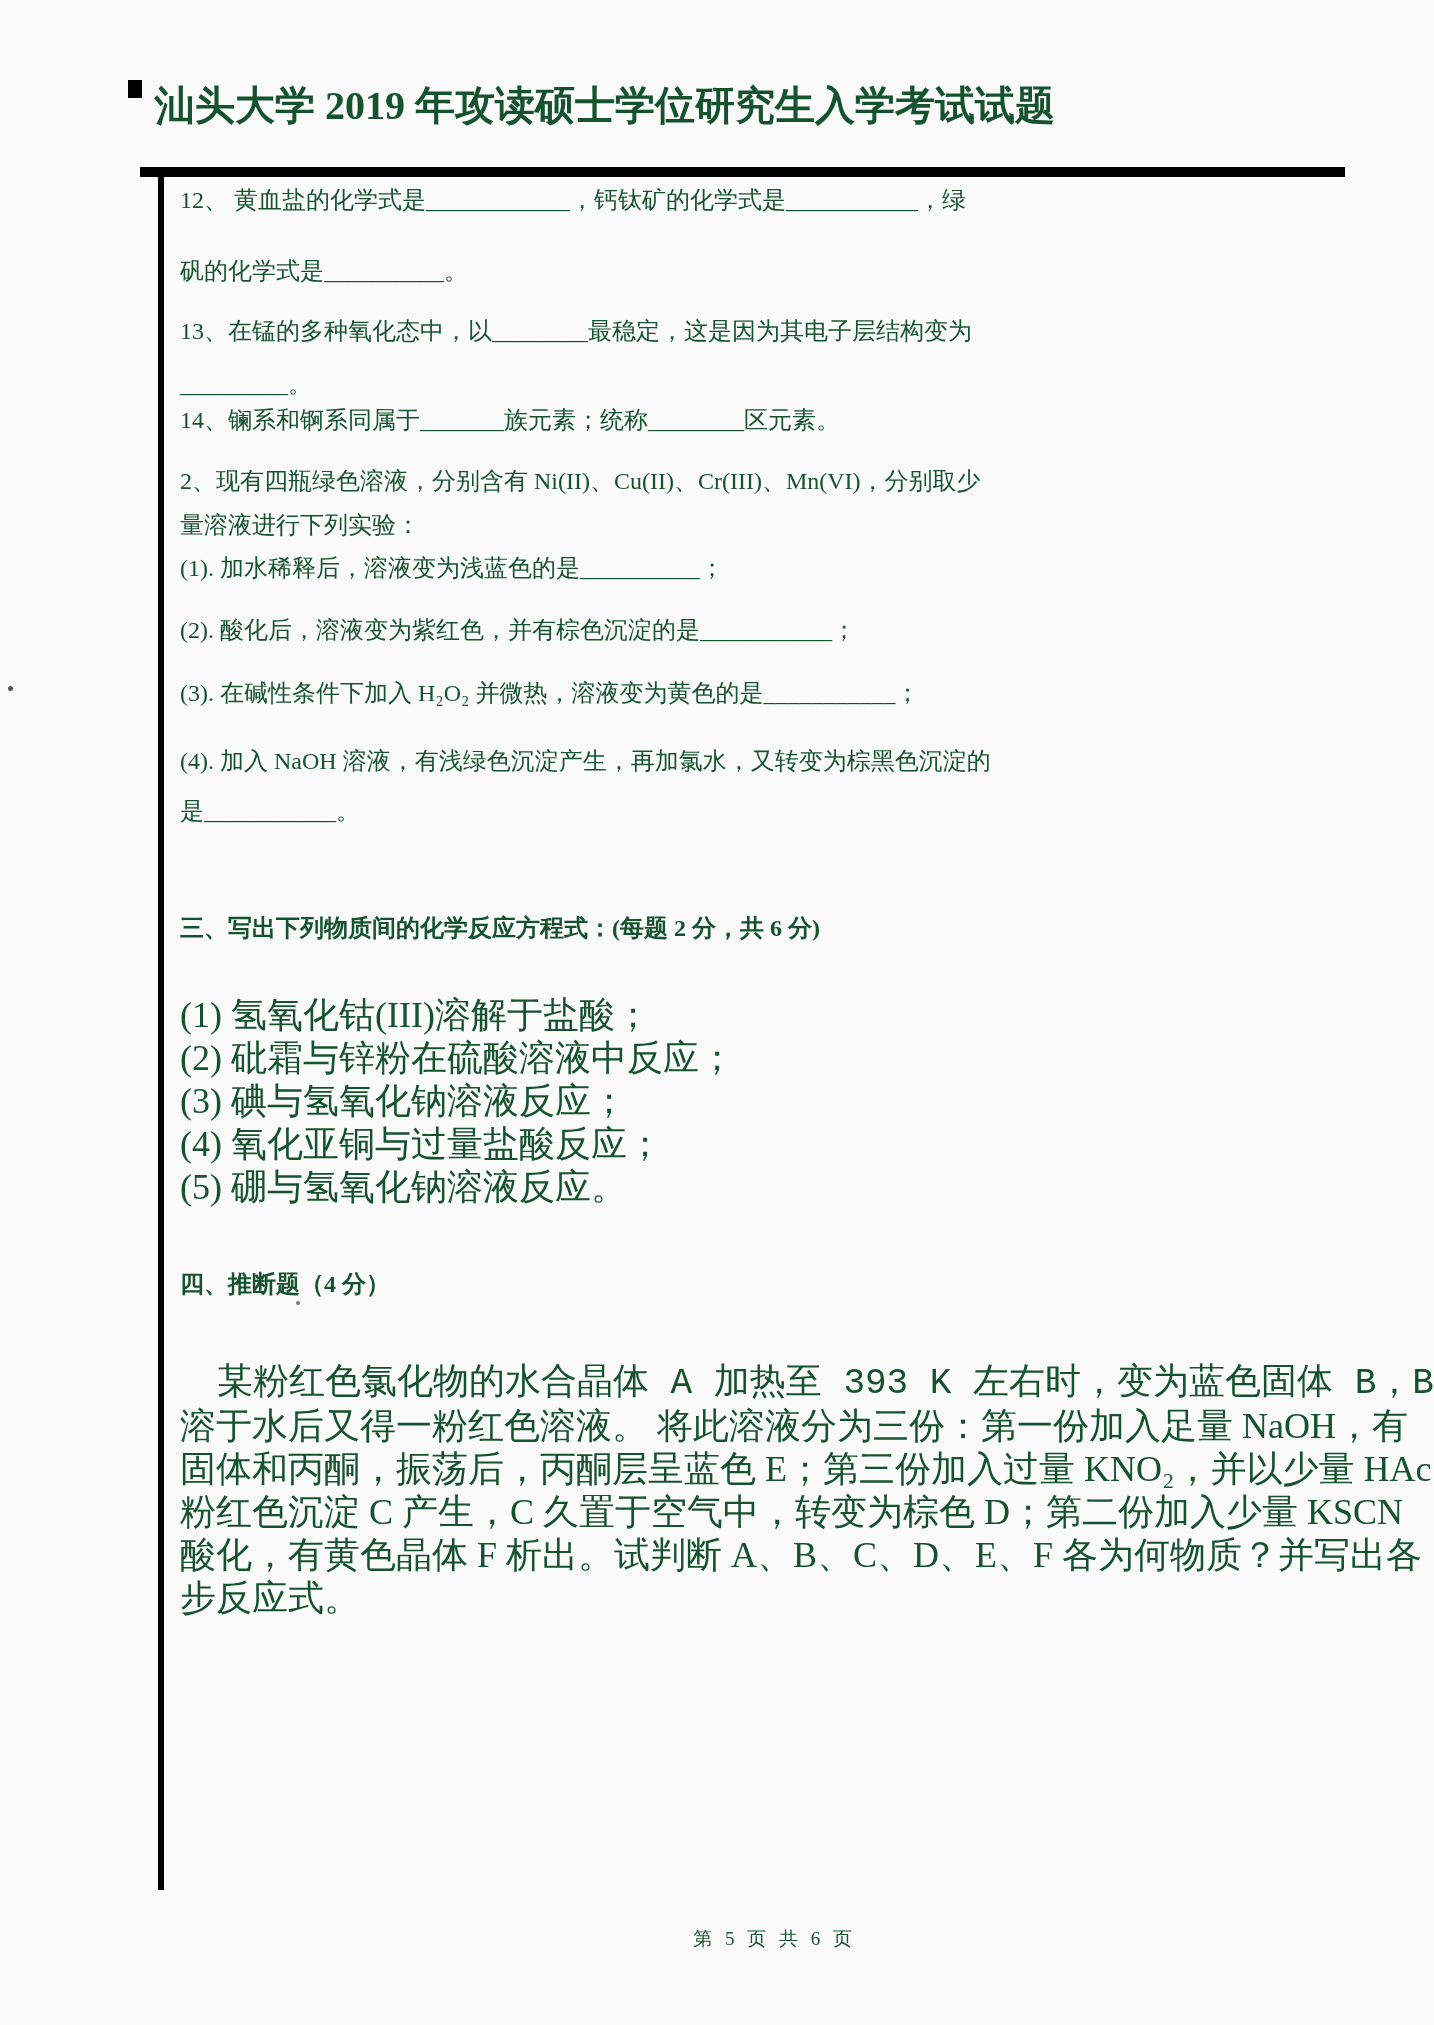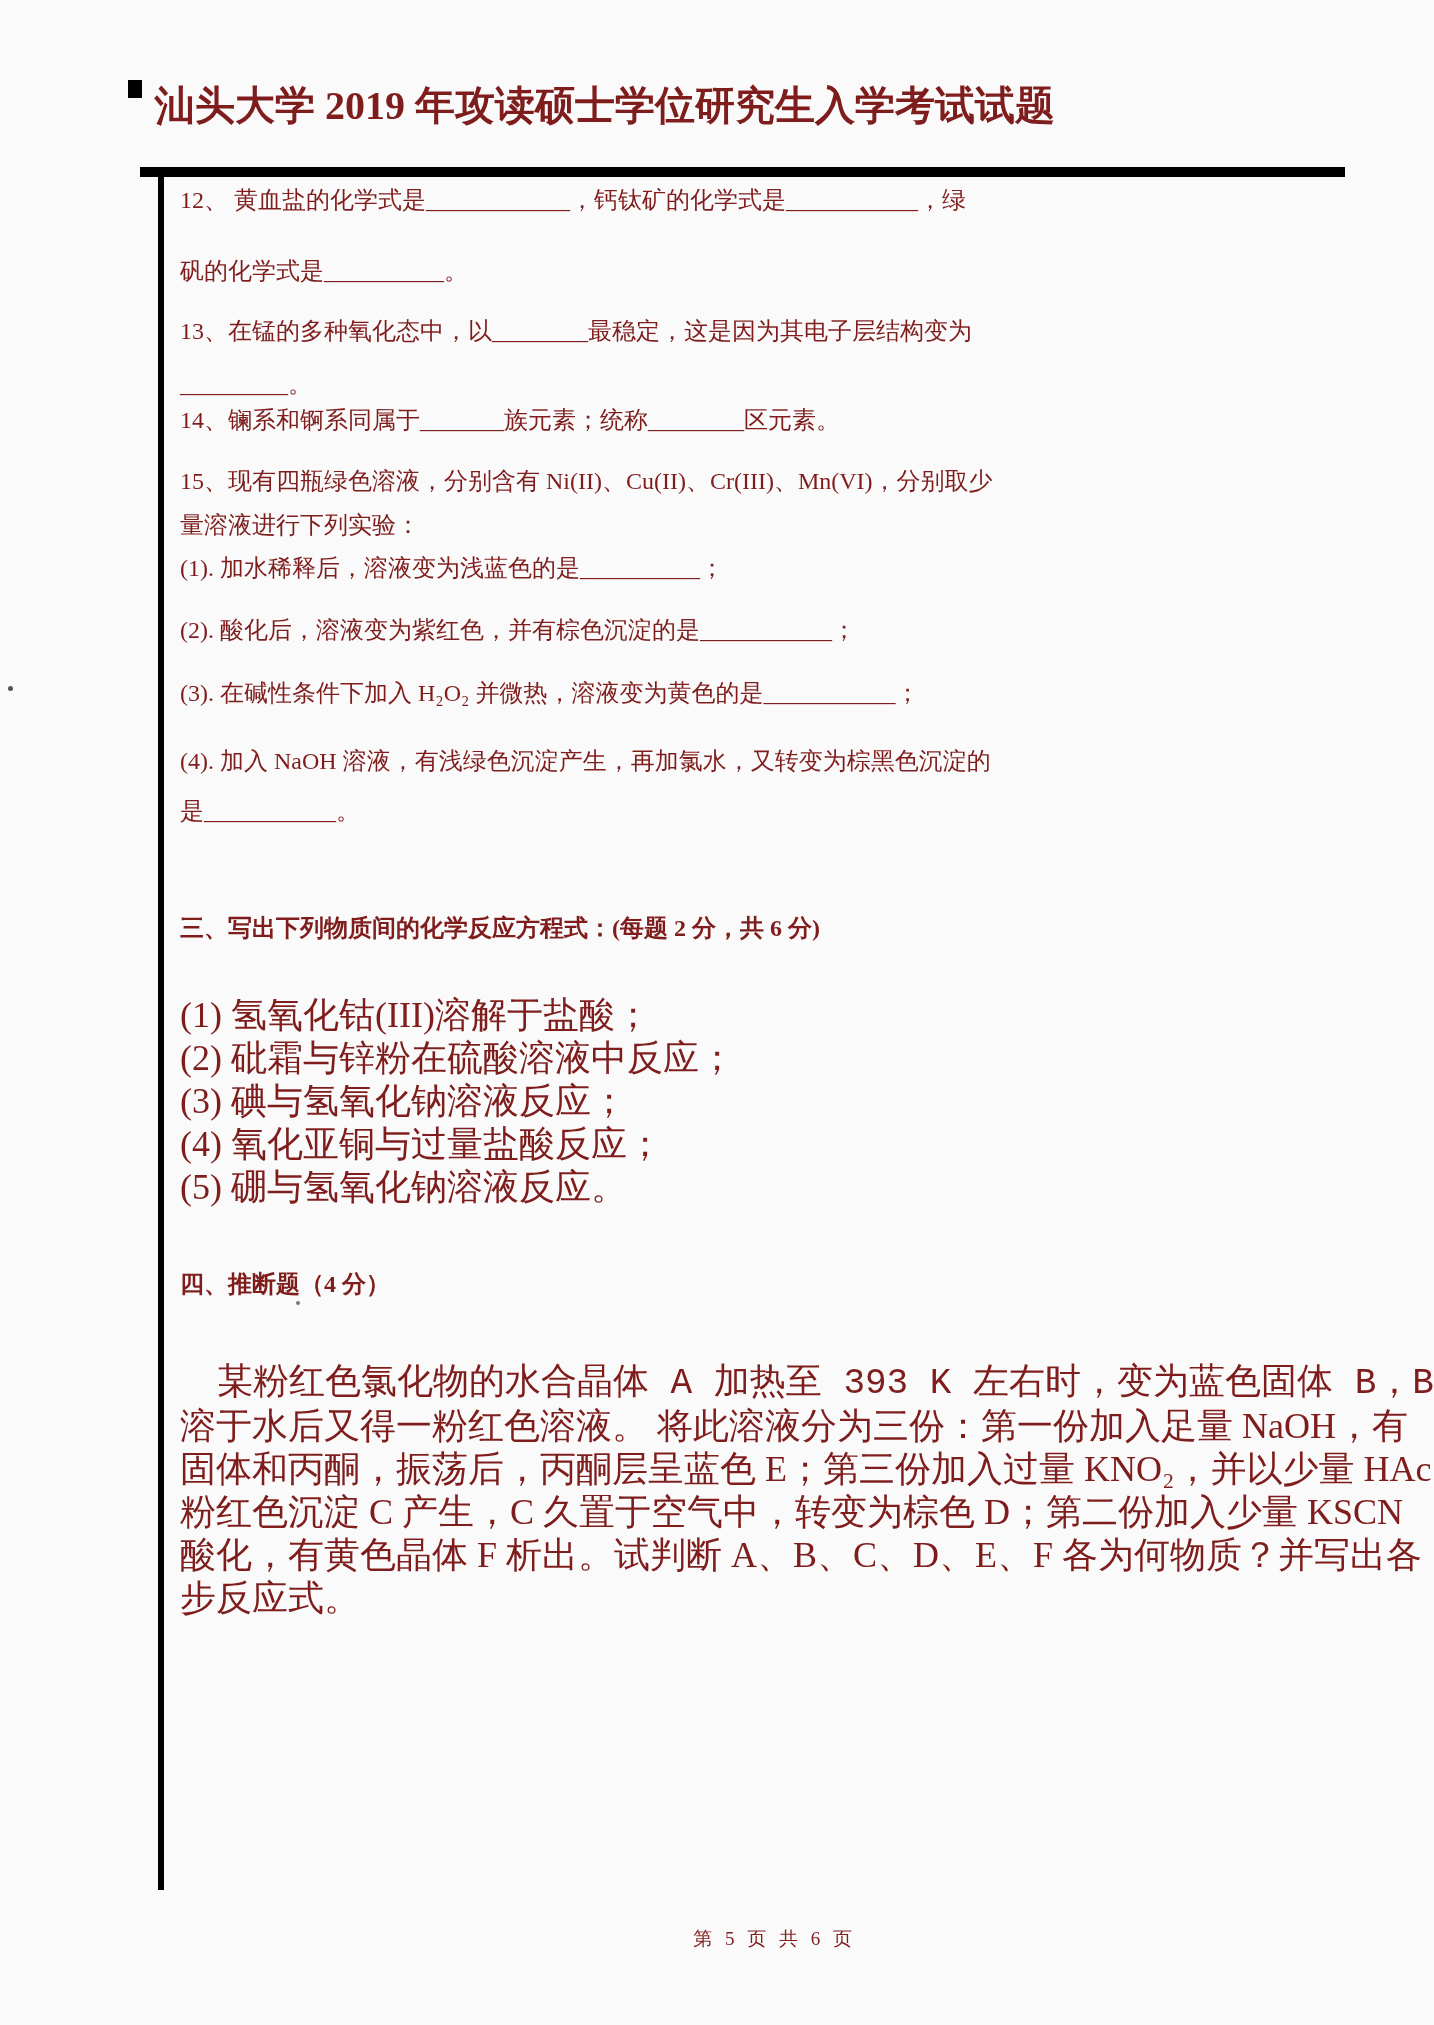--- a/index.html
+++ b/index.html
@@ -2,21 +2,21 @@
 <html><head>
 <meta charset="utf-8">
 <style>
   html, body { margin: 0; padding: 0; background: #e8e8e8; }
   .page {
     position: relative;
     width: 1434px;
     height: 2025px;
     background: #fafafa;
     font-family: "Liberation Serif", "DejaVu Serif", serif;
-    color: #7f1d1d;
+    color: #14532d;
     overflow: hidden;
   }
   .title {
     position: absolute;
     top: 78px;
     left: 150px;
     width: 910px;
     margin: 0;
     text-align: center;
     font-size: 40px;
@@ -115,21 +115,21 @@
   <div class="content">
 
     <p class="line" style="margin-top:4px">12、 黄血盐的化学式是____________，钙钛矿的化学式是___________，绿</p>
     <p class="line" style="margin-top:35px">矾的化学式是__________。</p>
 
     <p class="line" style="margin-top:24px">13、在锰的多种氧化态中，以________最稳定，这是因为其电子层结构变为</p>
     <p class="line" style="margin-top:17px">_________。</p>
 
     <p class="line" style="margin-top:0">14、镧系和锕系同属于_______族元素；统称________区元素。</p>
 
-    <p class="line" style="margin-top:25px">15、现有四瓶绿色溶液，分别含有 Ni(II)、Cu(II)、Cr(III)、Mn(VI)，分别取少</p>
+    <p class="line" style="margin-top:25px">2、现有四瓶绿色溶液，分别含有 Ni(II)、Cu(II)、Cr(III)、Mn(VI)，分别取少</p>
     <p class="line" style="margin-top:8px">量溶液进行下列实验：</p>
     <p class="line" style="margin-top:7px">(1). 加水稀释后，溶液变为浅蓝色的是__________；</p>
     <p class="line" style="margin-top:26px">(2). 酸化后，溶液变为紫红色，并有棕色沉淀的是___________；</p>
     <p class="line" style="margin-top:27px">(3). 在碱性条件下加入 H₂O₂ 并微热，溶液变为黄色的是___________；</p>
     <p class="line" style="margin-top:32px">(4). 加入 NaOH 溶液，有浅绿色沉淀产生，再加氯水，又转变为棕黑色沉淀的</p>
     <p class="line" style="margin-top:14px">是___________。</p>
 
     <p class="line bold" style="margin-top:81px">三、写出下列物质间的化学反应方程式：(每题 2 分，共 6 分)</p>
 
     <p class="list-line" style="margin-top:48px">(1) 氢氧化钴(III)溶解于盐酸；</p>

